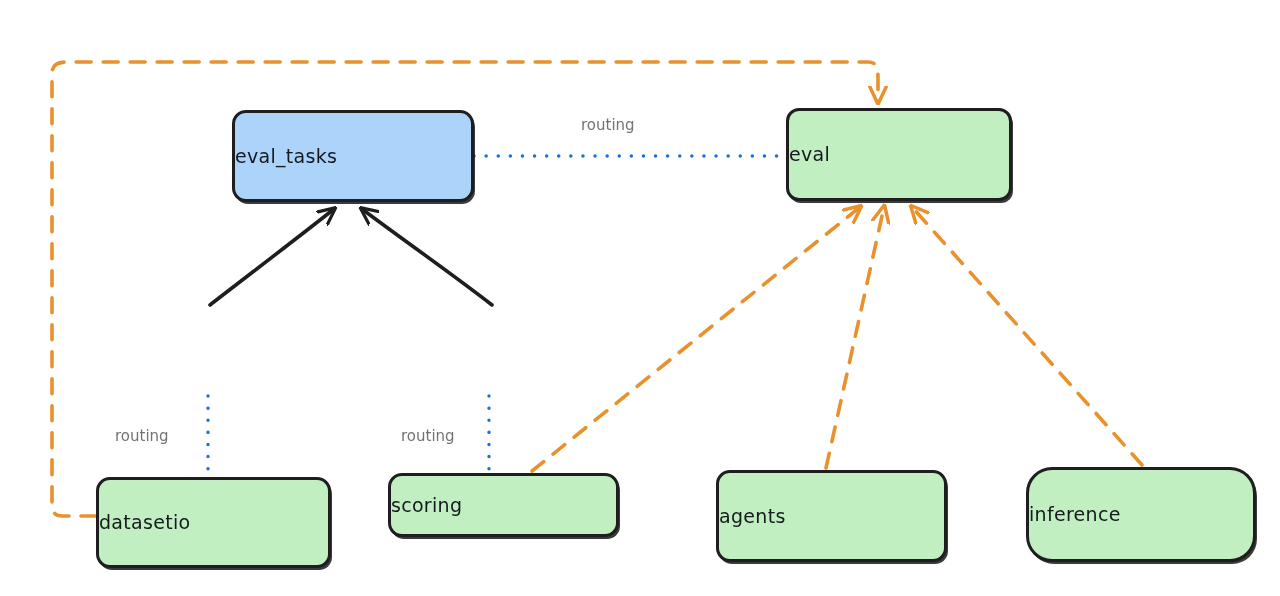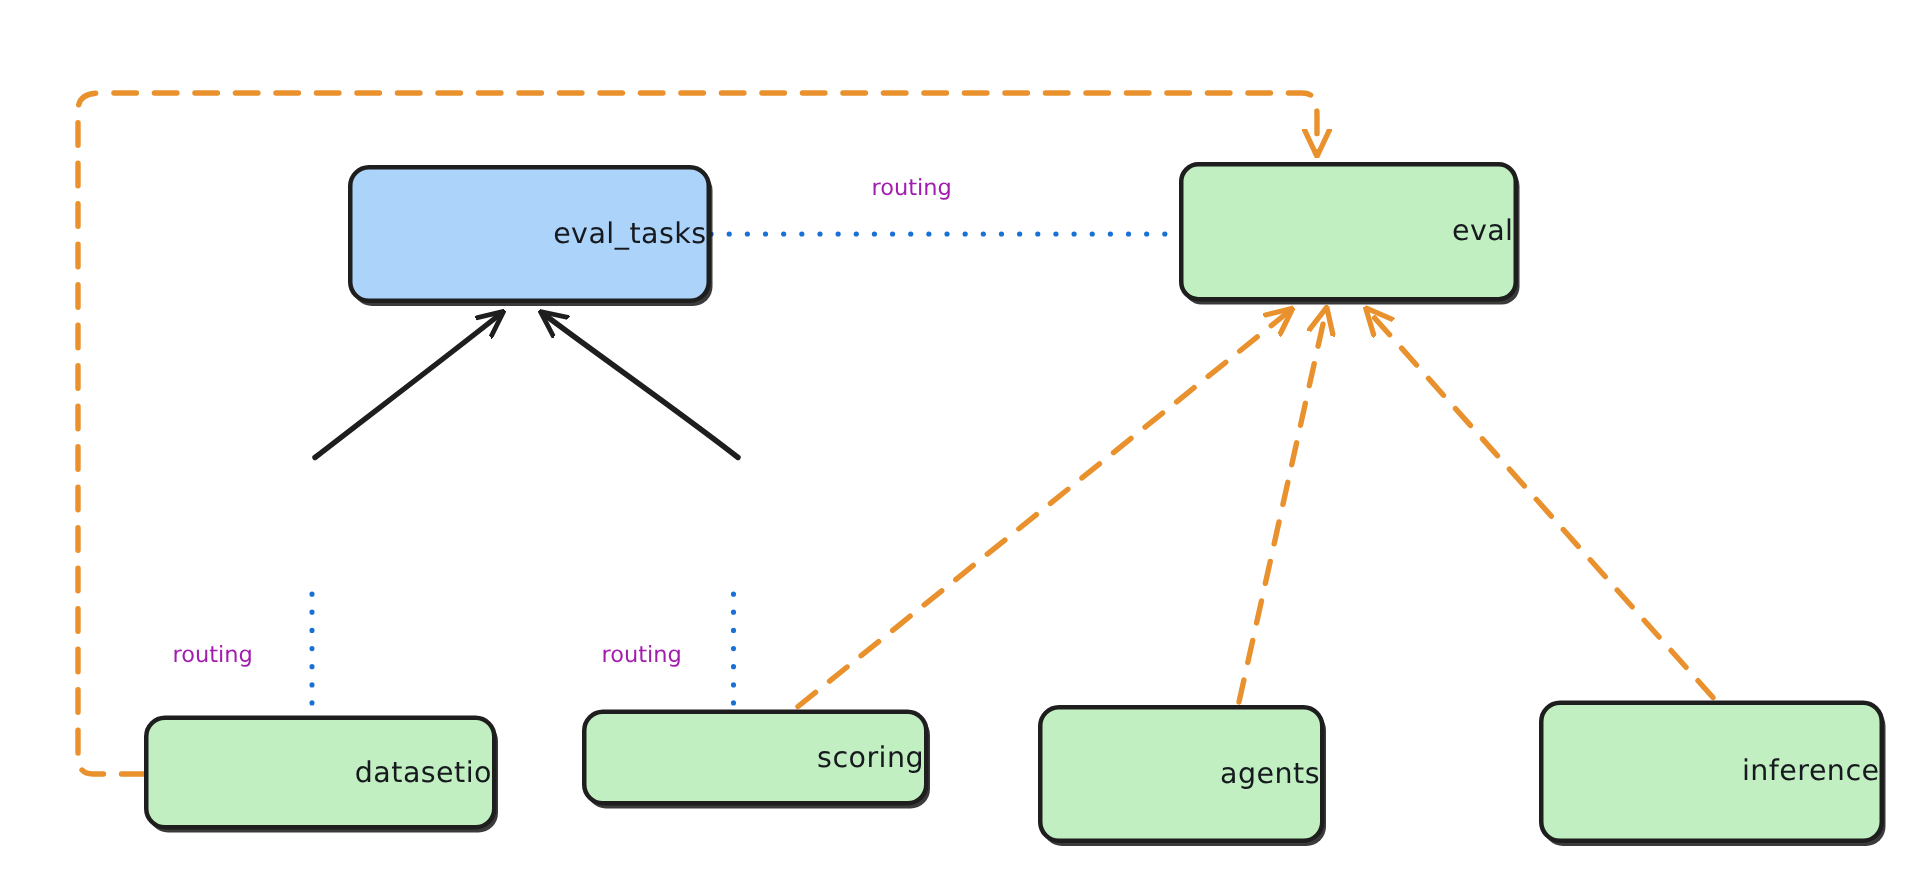--- a/index.html
+++ b/index.html
@@ -24,39 +24,39 @@
     width: 1280px;
     height: 596px;
   }
   .node {
     position: absolute;
     box-sizing: border-box;
     border: 3px solid #1e1e1e;
     border-radius: 14px;
     display: flex;
     align-items: center;
-    justify-content: flex-end;
+    justify-content: flex-start;
     text-align: center;
     font-family: "DejaVu Sans", sans-serif;
     font-size: 19px;
     color: #16191d;
     letter-spacing: 0.3px;
     box-shadow: 2px 3px 0 -1px rgba(25,25,25,0.85);
   }
   .node.blue { background: #ACD4FB; }
   .node.green { background: #C2EFC2; }
   .node-label {
     pointer-events: none;
     line-height: 1.1;
   }
   .edge-label {
     position: absolute;
     font-family: "DejaVu Sans", sans-serif;
     font-size: 15px;
-    color: #a21caf;
+    color: #737373;
     white-space: nowrap;
     background: #ffffff;
     padding: 0 3px;
   }
 </style>
 </head>
 <body>
 
 <div id="canvas">
 
@@ -92,33 +92,33 @@
   <div class="node blue" style="left:232px; top:110px; width:242px; height:92px;">
     <span class="node-label">eval_tasks</span>
   </div>
 
   <div class="node green" style="left:786px; top:108px; width:226px; height:93px;border-radius:13px;">
     <span class="node-label">eval</span>
   </div>
 
 
 
-  <div class="node green" style="left:96px; top:477px; width:235px; height:76px;">
+  <div class="node green" style="left:96px; top:477px; width:235px; height:91px;">
     <span class="node-label">datasetio</span>
   </div>
 
   <div class="node green" style="left:388px; top:473px; width:231px; height:64px;">
     <span class="node-label">scoring</span>
   </div>
 
-  <div class="node green" style="left:692px; top:470px; width:191px; height:92px;">
+  <div class="node green" style="left:716px; top:470px; width:231px; height:92px;">
     <span class="node-label">agents</span>
   </div>
 
-  <div class="node green" style="left:1026px; top:467px; width:230px; height:95px;">
+  <div class="node green" style="left:1026px; top:467px; width:230px; height:95px;border-radius:26px;">
     <span class="node-label">inference</span>
   </div>
 
   <div class="edge-label" style="left:578px; top:116px;">routing</div>
 
   <div class="edge-label" style="left:112px; top:427px;">routing</div>
 
   <div class="edge-label" style="left:398px; top:427px;">routing</div>
 
 </div>

